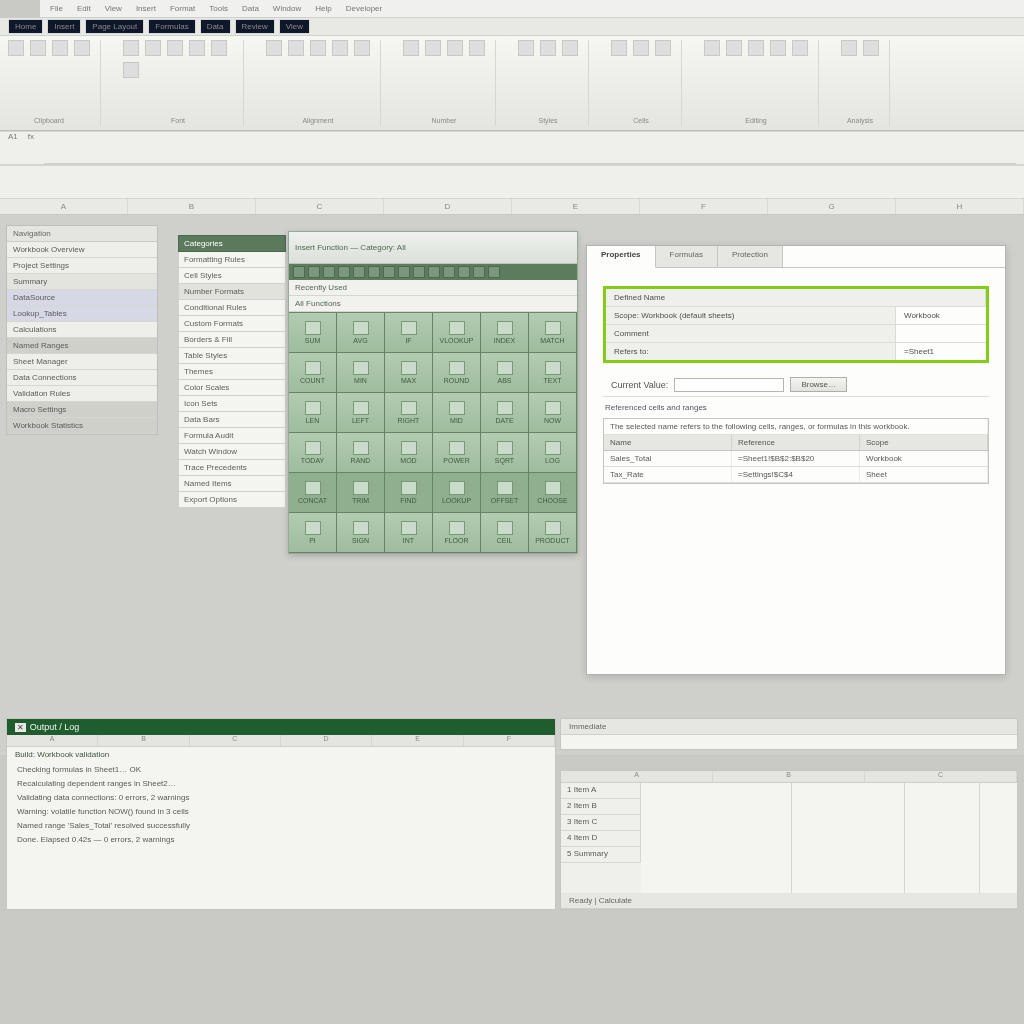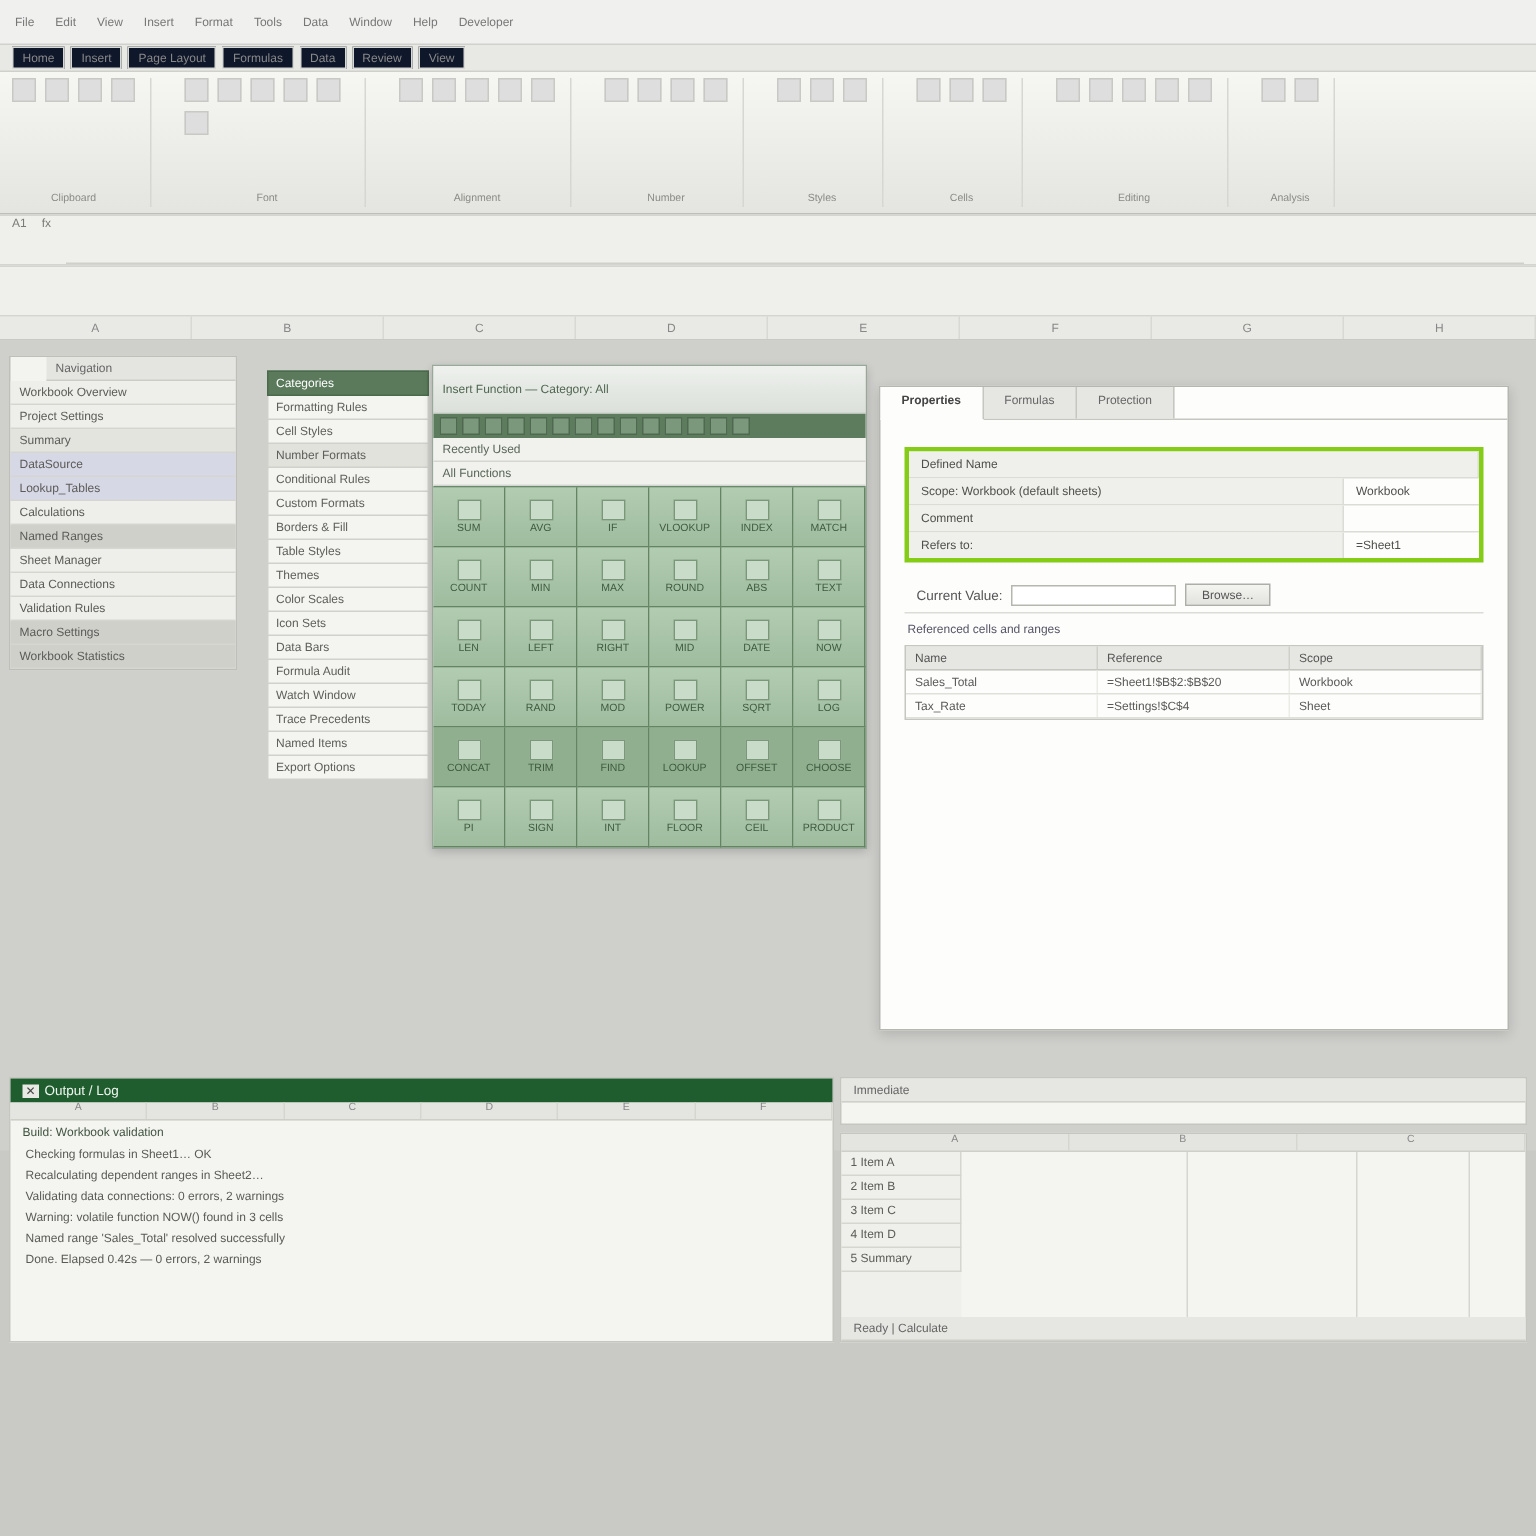--- a/index.html
+++ b/index.html
@@ -1,19 +1,19 @@
 <!DOCTYPE html>
 <html><head>
 <meta charset="utf-8">
 <style>
   * { margin:0; padding:0; box-sizing:border-box; font-family:"Segoe UI",Tahoma,Arial,sans-serif; }
   body { width:1024px; height:1024px; background:#c9c9c6; overflow:hidden; font-size:9px; color:#555; }
 
   
-  .menubar { height:30px; background:#f0f0ee; border-bottom:1px solid #d0d0cd; display:flex; align-items:center; gap:14px; padding:0 10px; font-size:8px; color:#777; }
+  .menubar { height:18px; background:#f0f0ee; border-bottom:1px solid #d0d0cd; display:flex; align-items:center; gap:14px; padding:0 10px; font-size:8px; color:#777;margin-left:40px; }
   .menubar span { white-space:nowrap; }
 
   
   .tabstrip { height:18px; background:#e8e8e5; border-bottom:1px solid #cfcfcb; display:flex; align-items:center; gap:4px; padding:0 8px; font-size:8px; }
   .tabstrip .tab { padding:2px 6px; border:1px solid #d8d8d4; background:#0f172a; color:#888; }
 
   
   .ribbon { height:95px; background:linear-gradient(#f6f6f3,#e4e4e0); border-bottom:1px solid #bdbdb9; padding:4px 8px; display:flex; gap:22px; overflow:hidden; }
   .ribgroup { display:flex; flex-direction:column; justify-content:space-between; border-right:1px solid #d6d6d2; padding:0 10px 2px 0; }
   .ribicons { display:flex; gap:6px; flex-wrap:wrap; max-width:110px; }
@@ -26,21 +26,21 @@
 
   
   .colhdr { height:16px; background:#e9e9e5; border-bottom:1px solid #c8c8c4; display:flex; }
   .colcell { flex:1; border-right:1px solid #d8d8d4; text-align:center; font-size:8px; color:#888; line-height:16px; }
 
   
   .workspace { position:relative; height:540px; background:#cfcfcc; }
 
   
   .taskpane { position:absolute; left:6px; top:10px; width:152px; background:#f3f3f0; border:1px solid #bfbfba; }
-  .tp-title { background:#e4e4e0; border-bottom:1px solid #ccccc7; padding:3px 6px; font-size:8px; color:#666;margin-left:24px; }
+  .tp-title { background:#e4e4e0; border-bottom:1px solid #ccccc7; padding:3px 6px; font-size:8px; color:#666; }
   .tp-item { border-bottom:1px solid #d6d6d1; padding:3px 6px; font-size:8px; color:#5b5b58; background:#eeeeea; cursor:default; }
   .tp-item.sel { background:#d7d8e6; }
   .tp-item.alt { background:#e4e4df; }
   .tp-item.dark { background:#d0d0cb; }
 
   
   .listcol { position:absolute; left:178px; top:20px; width:108px; }
   .list-title { background:#5a7a5b; color:#fff; font-size:8px; padding:3px 5px; border:1px solid #4a6a4b; }
   .list-row { background:#f4f4f0; border:1px solid #d0d0cc; border-top:none; padding:3px 5px; font-size:8px; color:#5e5e5b; }
   .list-row.sel { background:#e2e2dc; }
@@ -79,21 +79,21 @@
 
   
   .bottom { position:absolute; left:0; top:718px; width:1024px; display:flex; gap:4px; padding:0 6px; }
   .btm-left { width:550px; background:#f4f4f0; border:1px solid #c6c6c1; }
   .btm-title { background:#1f5d2e; color:#eef6ef; padding:3px 8px; font-size:9px; display:flex; align-items:center; gap:4px; }
   .btm-title::before { content:"✕"; font-size:8px; background:#e8e8e4; color:#444; padding:0 2px; }
   .btm-cols { height:12px; background:#e4e4e0; border-bottom:1px solid #cfcfca; display:flex; font-size:7px; color:#888; }
   .btm-cols span { flex:1; text-align:center; border-right:1px solid #d6d6d1; }
   .btm-sub { padding:3px 8px; font-size:8px; color:#415541; }
   .btm-line { padding:2px 10px; font-size:8px; color:#5a5a57; border-top:1px dotted transparent; }
-  .btm-right { flex:1; display:flex; flex-direction:column; gap:5px; }
+  .btm-right { flex:1; display:flex; flex-direction:column; gap:20px; }
   .btm-panel { background:#f4f4f0; border:1px solid #c6c6c1; }
   .btm-panel .hdr { background:#e6e6e2; padding:3px 8px; font-size:8px; color:#666; border-bottom:1px solid #cfcfca; }
   .mini-sheet { display:flex; height:110px; }
   .mini-rowhdrs { width:80px; background:#efefeb; }
   .mini-rh { height:16px; border-bottom:1px solid #d6d6d1; border-right:1px solid #d6d6d1; padding:2px 6px; font-size:8px; color:#5b5b58; }
   .mini-grid { flex:1; position:relative; }
   .mini-col { position:absolute; top:0; bottom:0; border-right:1px solid #d6d6d1; }
 </style>
 </head>
 <body>
@@ -448,20 +448,23 @@
             <div class="prop-value">=Sheet1</div>
           </div>
       </div>
       <div class="prop-field">
         <span>Current Value:</span>
         <input class="prop-input" style="">
         <button class="prop-btn">Browse…</button>
       </div>
       <div style="padding:6px 2px;font-size:8px;color:#556">Referenced cells and ranges</div>
       <div class="prop-table">
+        <div class="pt-row">
+            <div class="pt-c" style="flex:3">The selected name refers to the following cells, ranges, or formulas in this workbook.</div>
+          </div>
         <div class="pt-head">
           <div class="pt-h">Name</div>
           <div class="pt-h">Reference</div>
           <div class="pt-h">Scope</div>
         </div>
         <div class="pt-row">
           <div class="pt-c">Sales_Total</div>
           <div class="pt-c">=Sheet1!$B$2:$B$20</div>
           <div class="pt-c">Workbook</div>
         </div>

